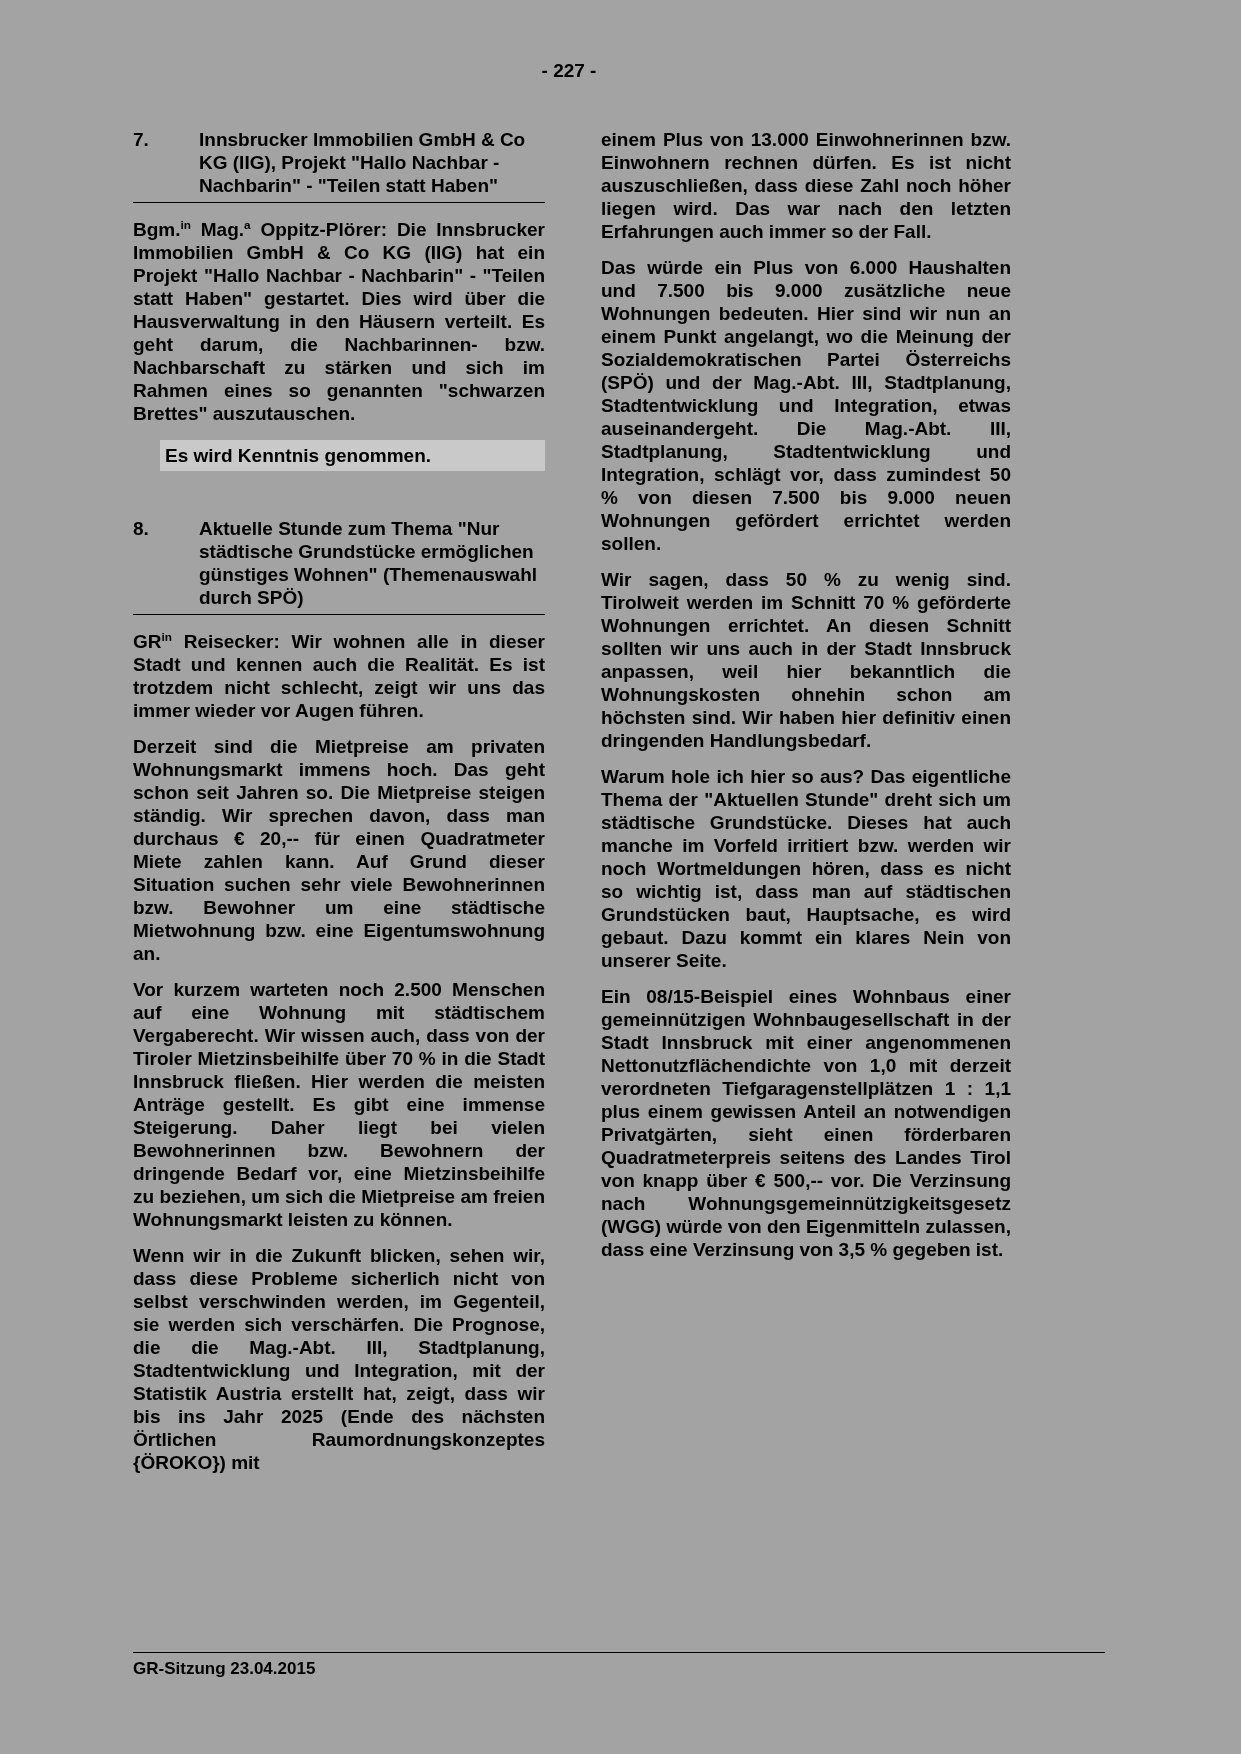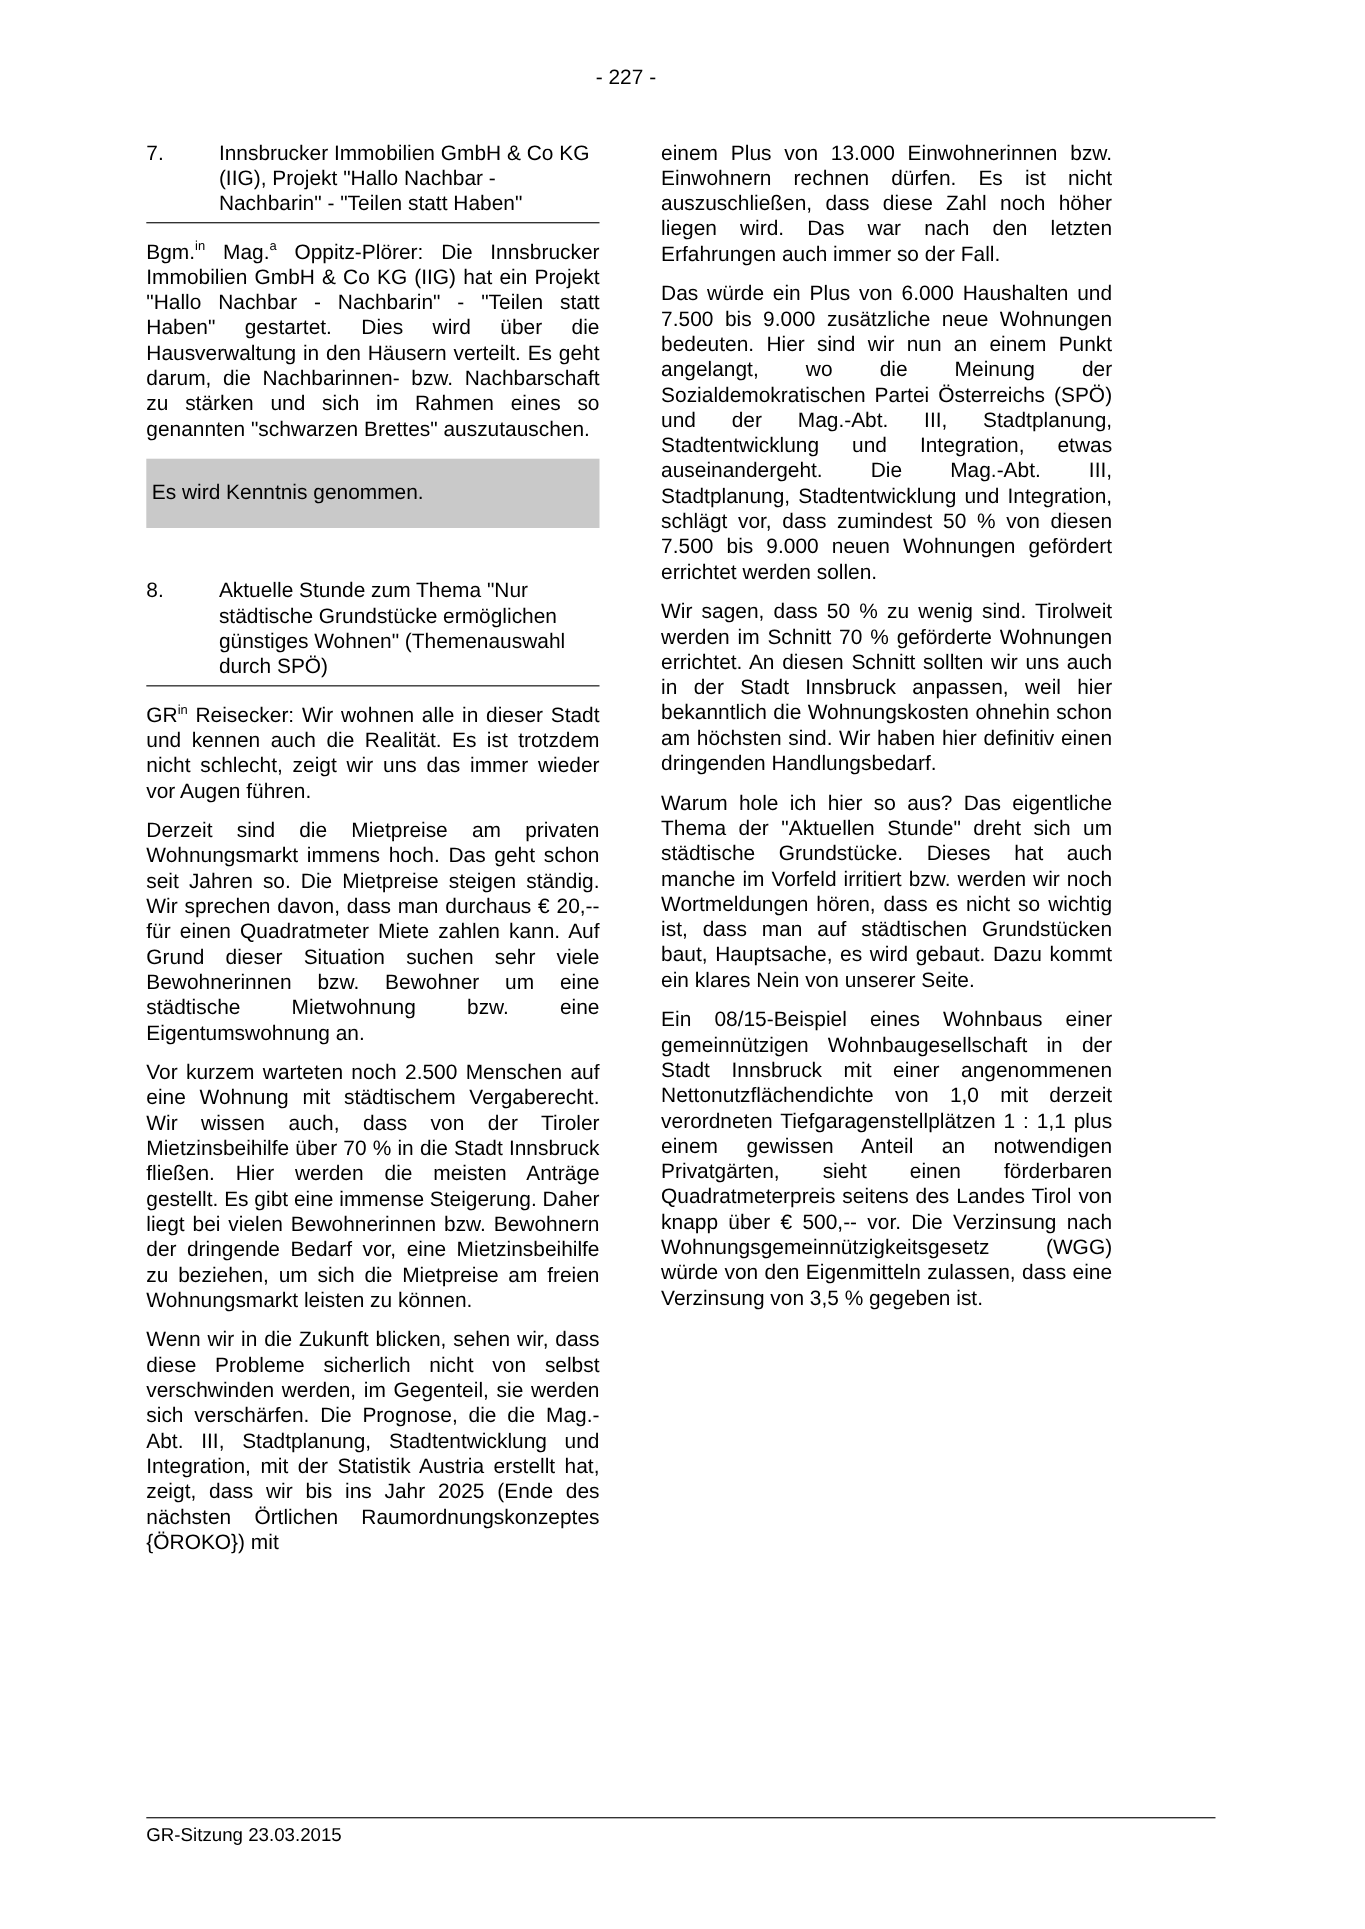--- a/index.html
+++ b/index.html
@@ -5,24 +5,25 @@
   html, body {
     margin: 0;
     padding: 0;
     background: #e8e8e8;
   }
   .page {
     position: relative;
     width: 1241px;
     height: 1754px;
     margin: 0 auto;
-    background: #ffffff;
+    background: #a3a3a3;
     font-family: "Liberation Sans", sans-serif;
     color: #000000;
     overflow: hidden;
+    font-weight: bold;
   }
   .page-number {
     position: absolute;
     top: 60px;
     left: 133px;
     width: 872px;
     text-align: center;
     font-size: 19px;
   }
   .col {
@@ -53,22 +54,23 @@
     text-align: justify;
   }
   .para:last-child { margin-bottom: 0; }
   sup {
     font-size: 0.62em;
     line-height: 0;
     vertical-align: super;
   }
   .resolution {
     margin-top: 15px;
-    padding: 20px 5px;
+    padding: 4px 5px;
     background: #c9c9c9;
+    margin-left: 27px;
   }
   .agenda-item + .agenda-item {
     margin-top: 46px;
   }
   .footer {
     position: absolute;
     top: 1652px;
     left: 133px;
     width: 972px;
     border-top: 1.5px solid #000;
@@ -109,16 +111,16 @@
 
   <div class="col col-right">
     <p class="para">einem Plus von 13.000 Einwohnerinnen bzw. Einwohnern rechnen dürfen. Es ist nicht auszuschließen, dass diese Zahl noch höher liegen wird. Das war nach den letzten Erfahrungen auch immer so der Fall.</p>
     <p class="para">Das würde ein Plus von 6.000 Haushalten und 7.500 bis 9.000 zusätzliche neue Wohnungen bedeuten. Hier sind wir nun an einem Punkt angelangt, wo die Meinung der Sozialdemokratischen Partei Österreichs (SPÖ) und der Mag.-Abt. III, Stadtplanung, Stadtentwicklung und Integration, etwas auseinandergeht. Die Mag.-Abt. III, Stadtplanung, Stadtentwicklung und Integration, schlägt vor, dass zumindest 50 % von diesen 7.500 bis 9.000 neuen Wohnungen gefördert errichtet werden sollen.</p>
     <p class="para">Wir sagen, dass 50 % zu wenig sind. Tirolweit werden im Schnitt 70 % geförderte Wohnungen errichtet. An diesen Schnitt sollten wir uns auch in der Stadt Innsbruck anpassen, weil hier bekanntlich die Wohnungskosten ohnehin schon am höchsten sind. Wir haben hier definitiv einen dringenden Handlungsbedarf.</p>
     <p class="para">Warum hole ich hier so aus? Das eigentliche Thema der "Aktuellen Stunde" dreht sich um städtische Grundstücke. Dieses hat auch manche im Vorfeld irritiert bzw. werden wir noch Wortmeldungen hören, dass es nicht so wichtig ist, dass man auf städtischen Grundstücken baut, Hauptsache, es wird gebaut. Dazu kommt ein klares Nein von unserer Seite.</p>
     <p class="para">Ein 08/15-Beispiel eines Wohnbaus einer gemeinnützigen Wohnbaugesellschaft in der Stadt Innsbruck mit einer angenommenen Nettonutzflächendichte von 1,0 mit derzeit verordneten Tiefgaragenstellplätzen 1 : 1,1 plus einem gewissen Anteil an notwendigen Privatgärten, sieht einen förderbaren Quadratmeterpreis seitens des Landes Tirol von knapp über € 500,-- vor. Die Verzinsung nach Wohnungsgemeinnützigkeitsgesetz (WGG) würde von den Eigenmitteln zulassen, dass eine Verzinsung von 3,5 % gegeben ist.</p>
   </div>
 
   <div class="footer">
-    <span>GR-Sitzung 23.03.2015</span>
+    <span>GR-Sitzung 23.04.2015</span>
   </div>
 
 </div>
 
 </body></html>

